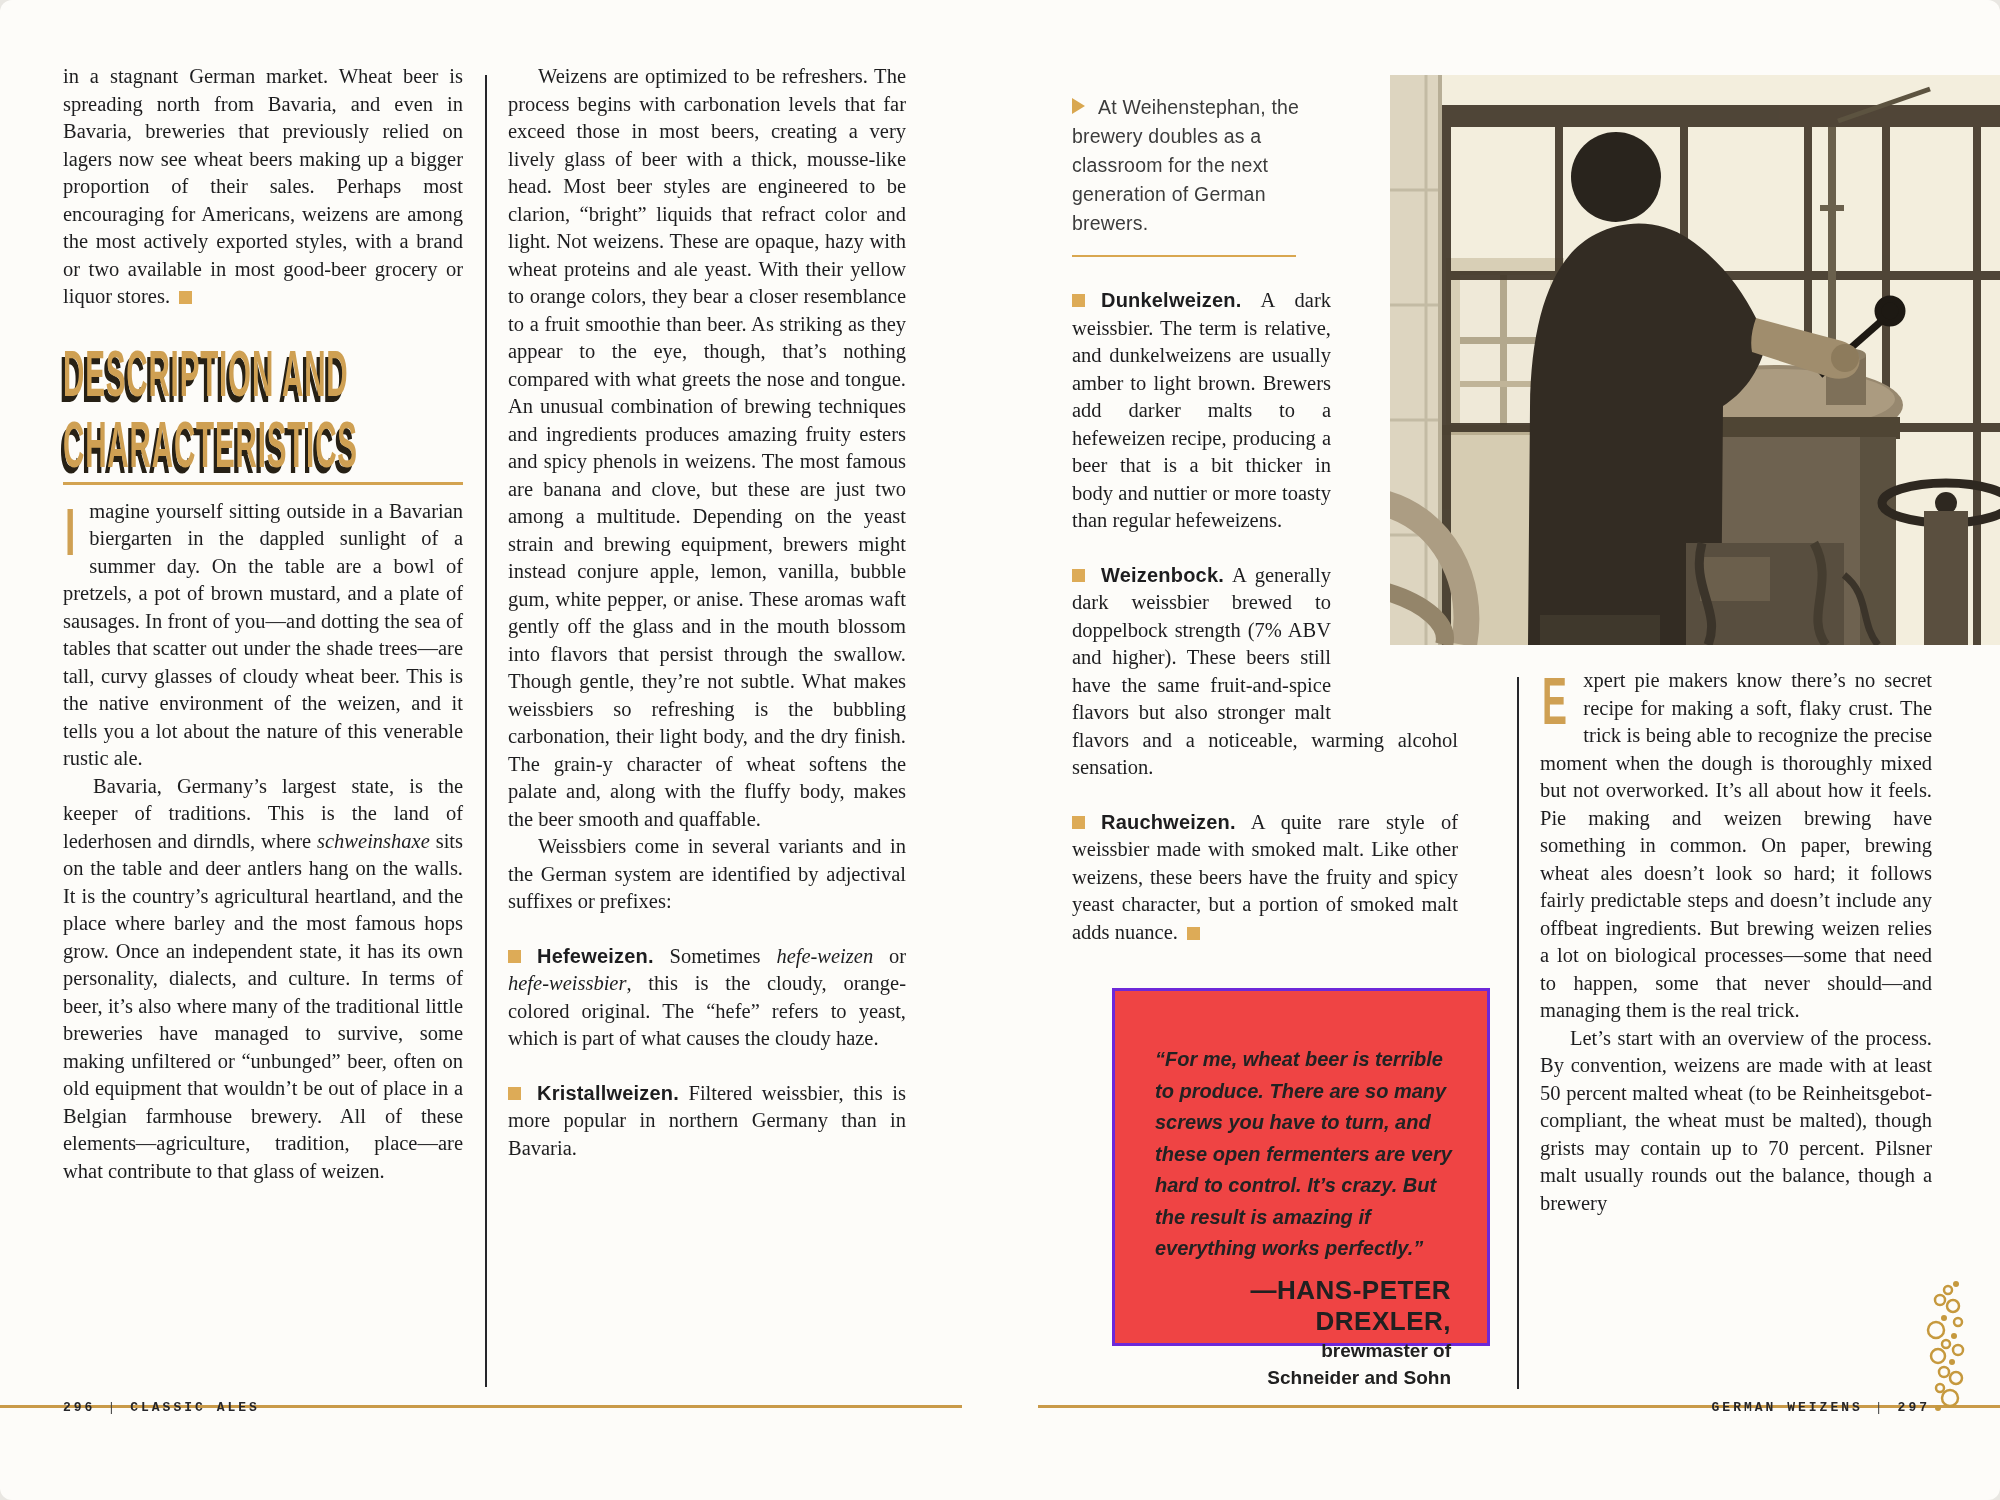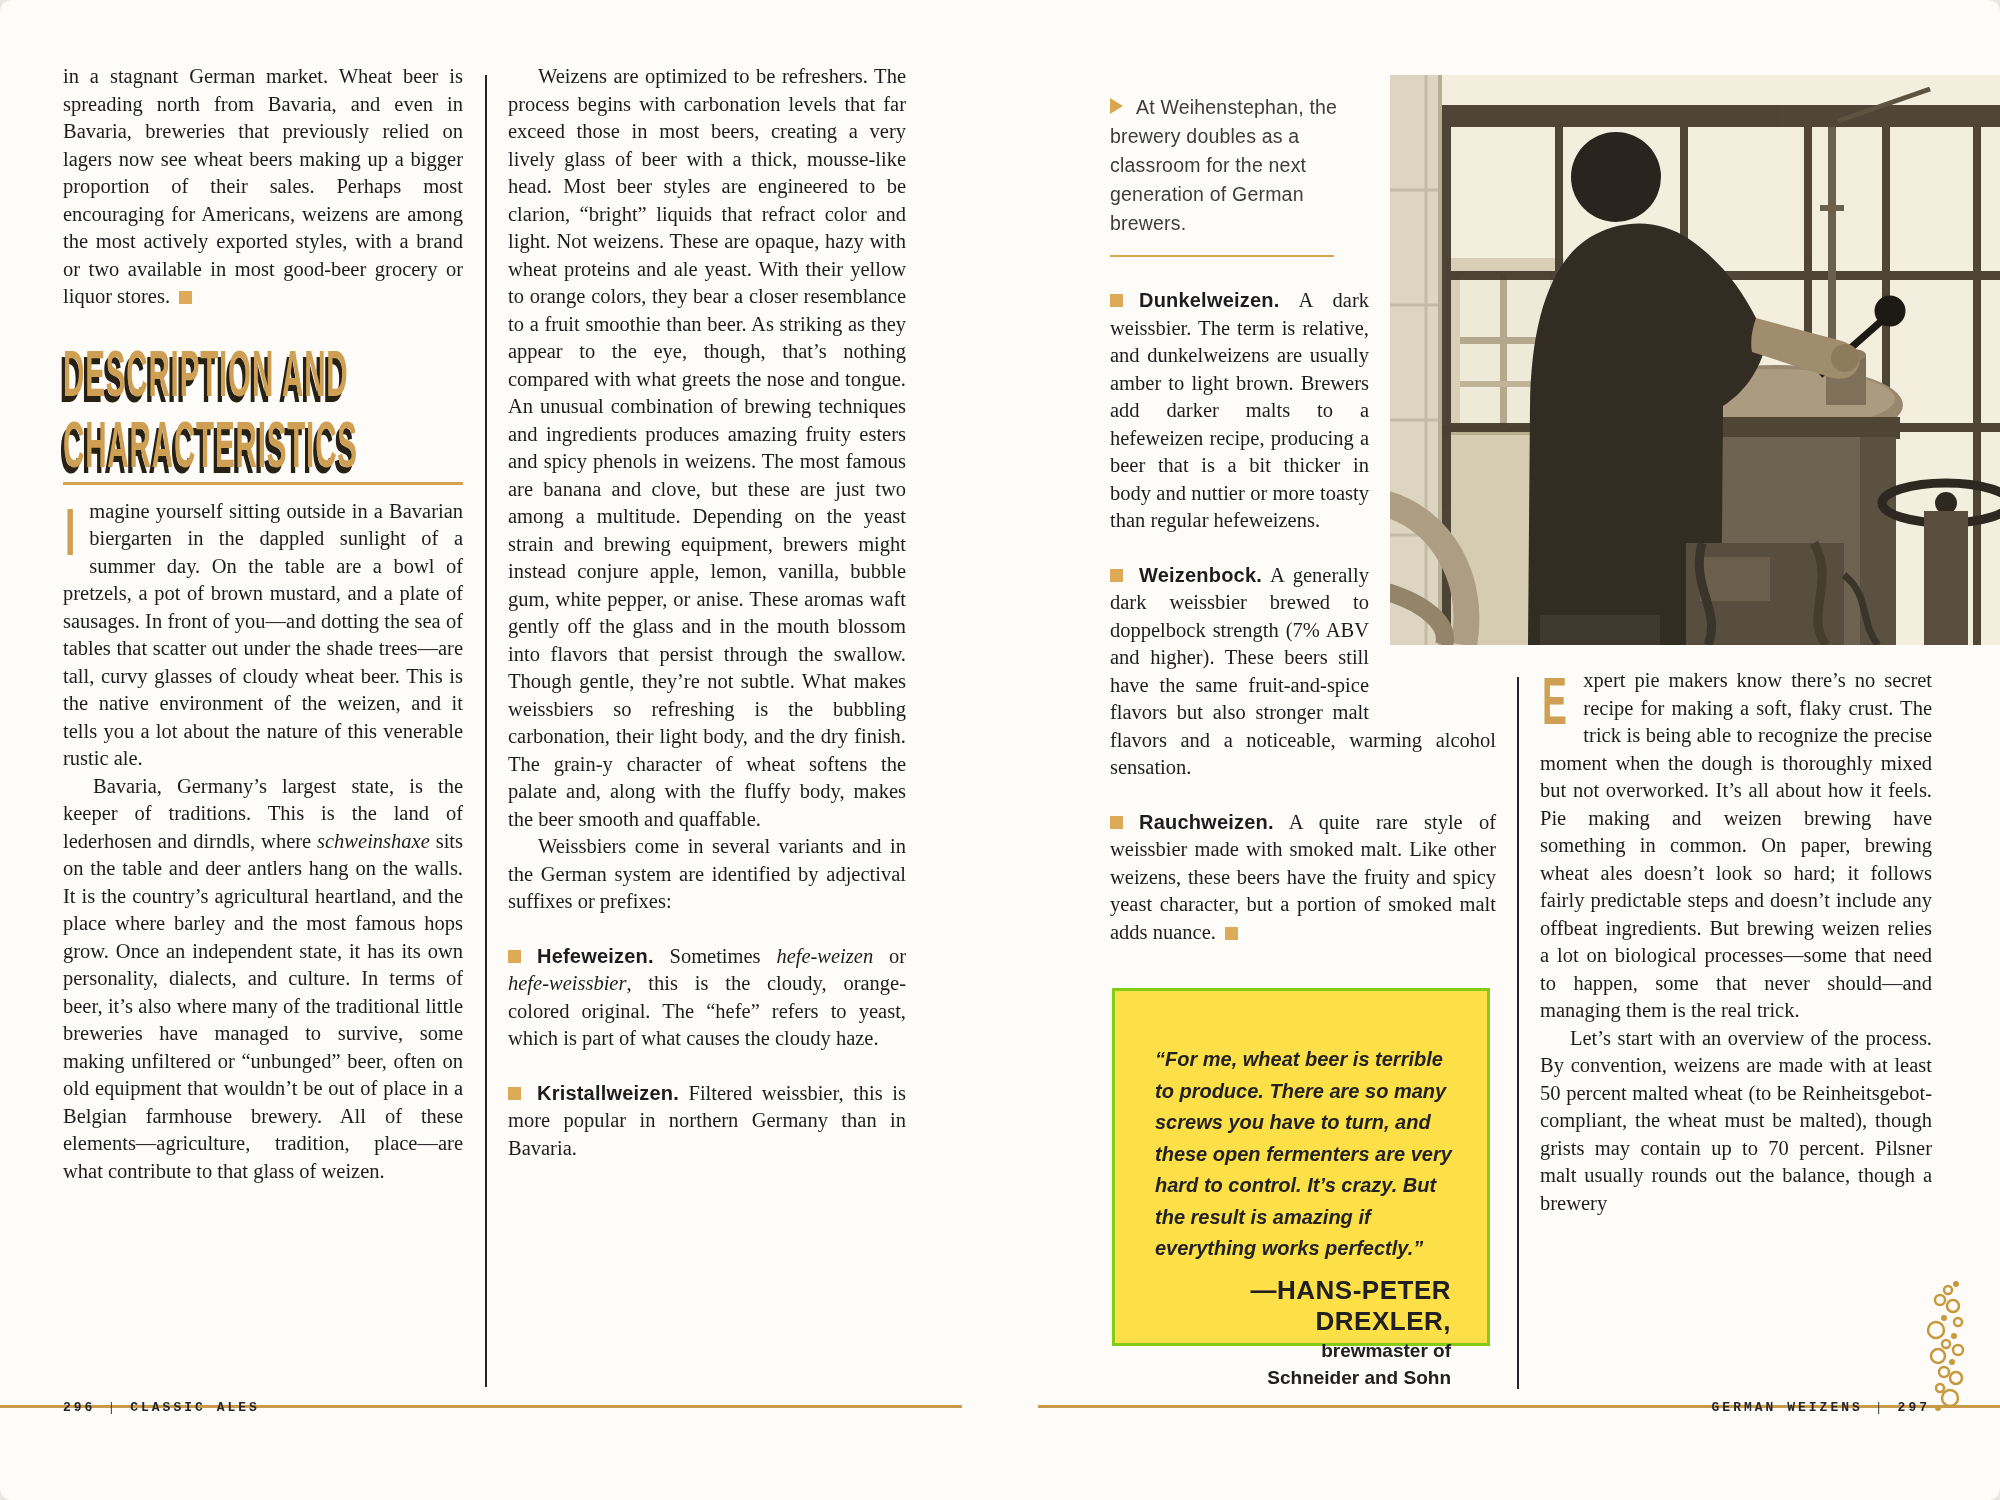--- a/index.html
+++ b/index.html
@@ -23,21 +23,21 @@
   .term{font-family:"Liberation Sans",sans-serif;font-weight:700;font-size:20px;letter-spacing:0.2px;}
   .bullet{display:inline-block;width:13px;height:13px;background:#ddab57;margin-right:16px;}
   .caption{font-family:"Liberation Sans",sans-serif;font-size:19.5px;line-height:29px;color:#3c3c3c;
            text-align:left;width:244px;letter-spacing:0.2px;}
   .tri{display:inline-block;width:0;height:0;border-left:13px solid #d9a750;
        border-top:8px solid transparent;border-bottom:8px solid transparent;margin-right:13px;}
   .caption-rule{width:224px;height:2px;background:#d9a750;margin-top:17px;}
   .photo-spacer{float:right;width:127px;height:645px;}
   .photo{position:absolute;left:1390px;top:75px;width:610px;height:570px;overflow:hidden;}
   .quote-box{position:absolute;left:1112px;top:988px;width:372px;height:352px;
-             border:3px solid #84cc16;background:#fde047;}
+             border:3px solid #6d28d9;background:#ef4444;}
   .quote-text{font-family:"Liberation Sans",sans-serif;font-weight:700;font-style:italic;
               font-size:20px;line-height:31.5px;color:#222;margin:53px 28px 0 40px;text-align:left;}
   .attr{text-align:right;margin:10px 36px 0 0;font-family:"Liberation Sans",sans-serif;font-weight:700;color:#202020;}
   .attr-name{font-size:26px;letter-spacing:0.5px;}
   .attr-sub{font-size:19px;line-height:27px;padding-left:32px;}
   .footer-rule{position:absolute;top:1405px;height:3px;background:#c99a49;}
   .footer-text{position:absolute;top:1400px;font-family:"Liberation Mono",monospace;font-weight:700;
                font-size:13px;letter-spacing:3px;color:#26262a;white-space:nowrap;}
   .sep{font-weight:400;padding:0 12px;color:#444;}
   .bubbles{position:absolute;left:1910px;top:1276px;}
@@ -73,21 +73,21 @@
     <p class="indent">Weissbiers come in several variants and in the German system are identified by adjectival suffixes or prefixes:</p>
 
     <div class="entry">
       <span class="bullet"></span><span class="term">Hefeweizen.</span><span><span> Sometimes </span><i>hefe-weizen</i><span> or </span><i>hefe-weissbier</i><span>, this is the cloudy, orange-colored original. The “hefe” refers to yeast, which is part of what causes the cloudy haze.</span></span>
     </div>
     <div class="entry">
       <span class="bullet"></span><span class="term">Kristallweizen.</span><span><span> Filtered weissbier, this is more popular in northern Germany than in Bavaria.</span></span>
     </div>
   </div>
 
-  <div class="col" style="left:1110px;top:63px;width:386px;">
+  <div class="col" style="left:1072px;top:63px;width:386px;">
     <div class="photo-spacer"></div>
 
     <div style="margin-top:30px;">
       <div class="caption"><span class="tri"></span><span>At Weihenstephan, the brewery doubles as a classroom for the next generation of German brewers.</span></div>
       <div class="caption-rule"></div>
     </div>
 
     <div class="entry" style="margin-top:30px;">
       <span class="bullet"></span><span class="term">Dunkelweizen.</span><span><span> A dark weissbier. The term is relative, and dunkelweizens are usually amber to light brown. Brewers add darker malts to a hefeweizen recipe, producing a beer that is a bit thicker in body and nuttier or more toasty than regular hefeweizens.</span></span>
     </div>

